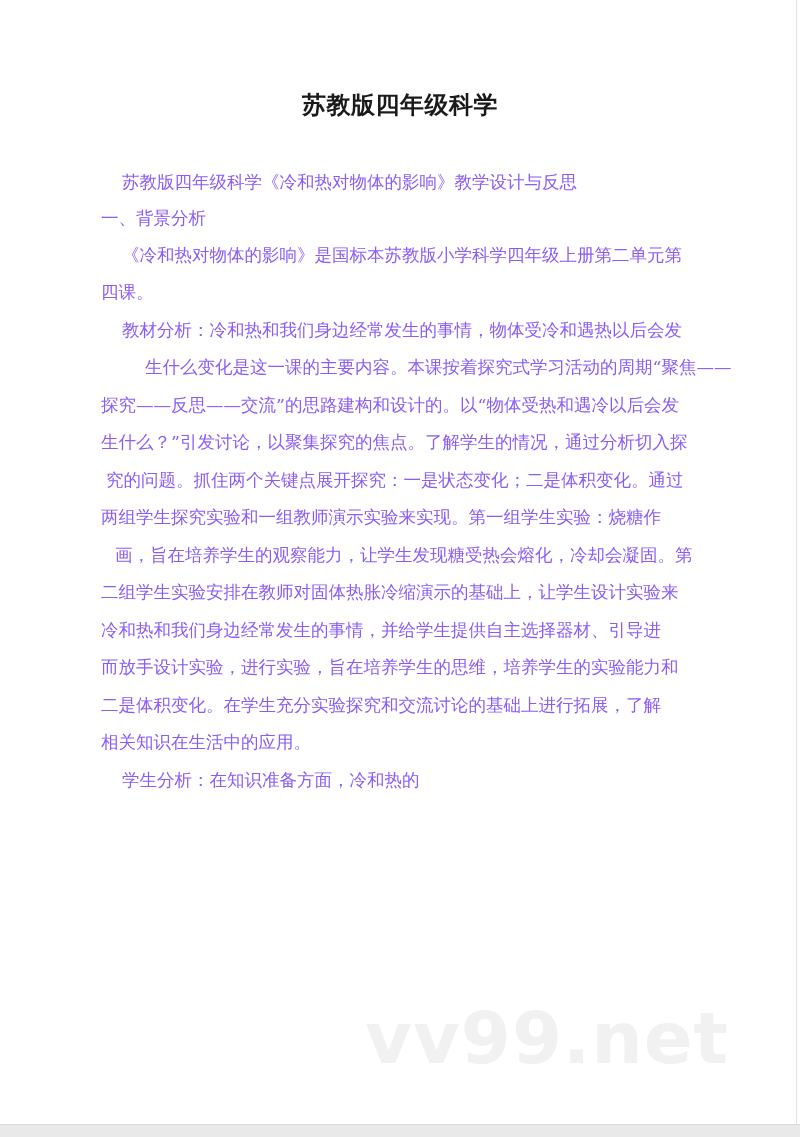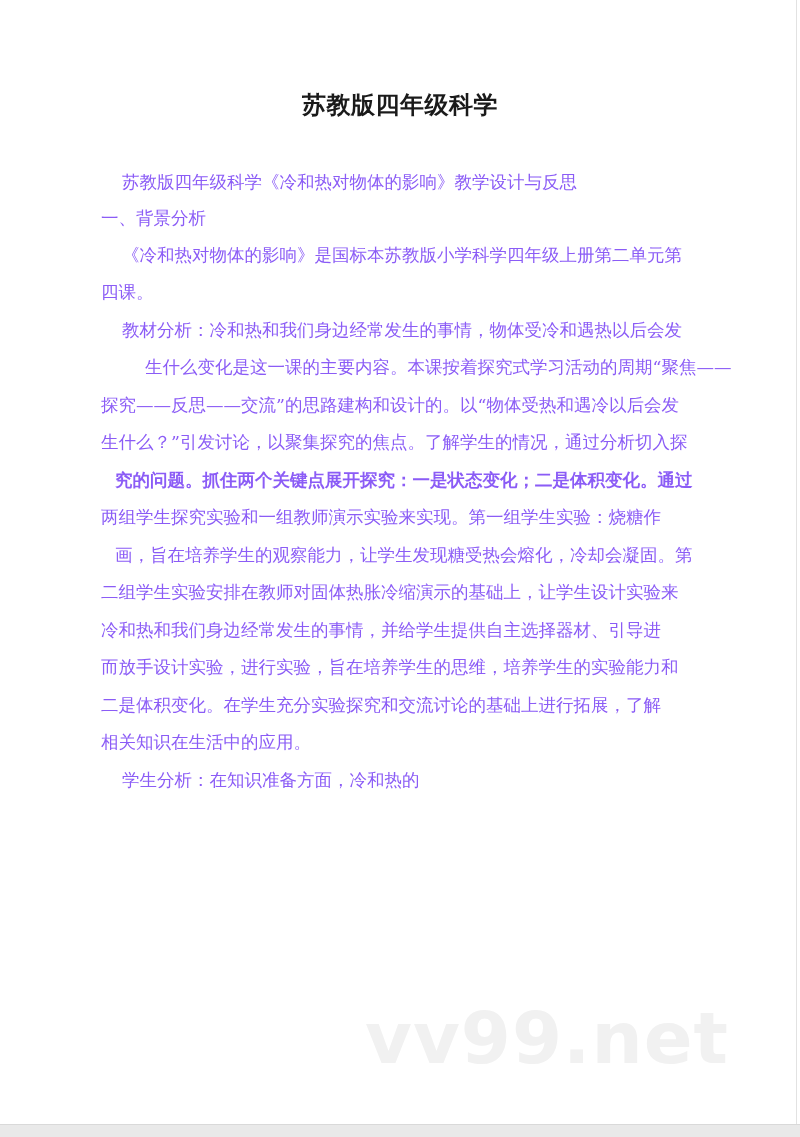--- a/index.html
+++ b/index.html
@@ -79,21 +79,21 @@
   <div>
     <div class="line" style="left:122px; top:243px;">《冷和热对物体的影响》是国标本苏教版小学科学四年级上册第二单元第</div>
     <div class="line" style="left:101px; top:280px;">四课。</div>
   </div>
 
   <div>
     <div class="line" style="left:122px; top:318px;">教材分析：冷和热和我们身边经常发生的事情，物体受冷和遇热以后会发</div>
     <div class="line" style="left:101px; top:355px;margin-left:44px;">生什么变化是这一课的主要内容。本课按着探究式学习活动的周期“聚焦——</div>
     <div class="line" style="left:101px; top:393px;">探究——反思——交流”的思路建构和设计的。以“物体受热和遇冷以后会发</div>
     <div class="line" style="left:101px; top:430px;">生什么？”引发讨论，以聚集探究的焦点。了解学生的情况，通过分析切入探</div>
-    <div class="line" style="left:115px; top:468px;font-weight:bold;">究的问题。抓住两个关键点展开探究：一是状态变化；二是体积变化。通过</div>
+    <div class="line" style="left:106px; top:468px;">究的问题。抓住两个关键点展开探究：一是状态变化；二是体积变化。通过</div>
     <div class="line" style="left:101px; top:505px;">两组学生探究实验和一组教师演示实验来实现。第一组学生实验：烧糖作</div>
     <div class="line" style="left:115px; top:543px;">画，旨在培养学生的观察能力，让学生发现糖受热会熔化，冷却会凝固。第</div>
     <div class="line" style="left:101px; top:580px;">二组学生实验安排在教师对固体热胀冷缩演示的基础上，让学生设计实验来</div>
     <div class="line" style="left:101px; top:618px;">冷和热和我们身边经常发生的事情，并给学生提供自主选择器材、引导进</div>
     <div class="line" style="left:101px; top:655px;">而放手设计实验，进行实验，旨在培养学生的思维，培养学生的实验能力和</div>
     <div class="line" style="left:101px; top:693px;">二是体积变化。在学生充分实验探究和交流讨论的基础上进行拓展，了解</div>
     <div class="line" style="left:101px; top:730px;">相关知识在生活中的应用。</div>
   </div>
 
   <div>

